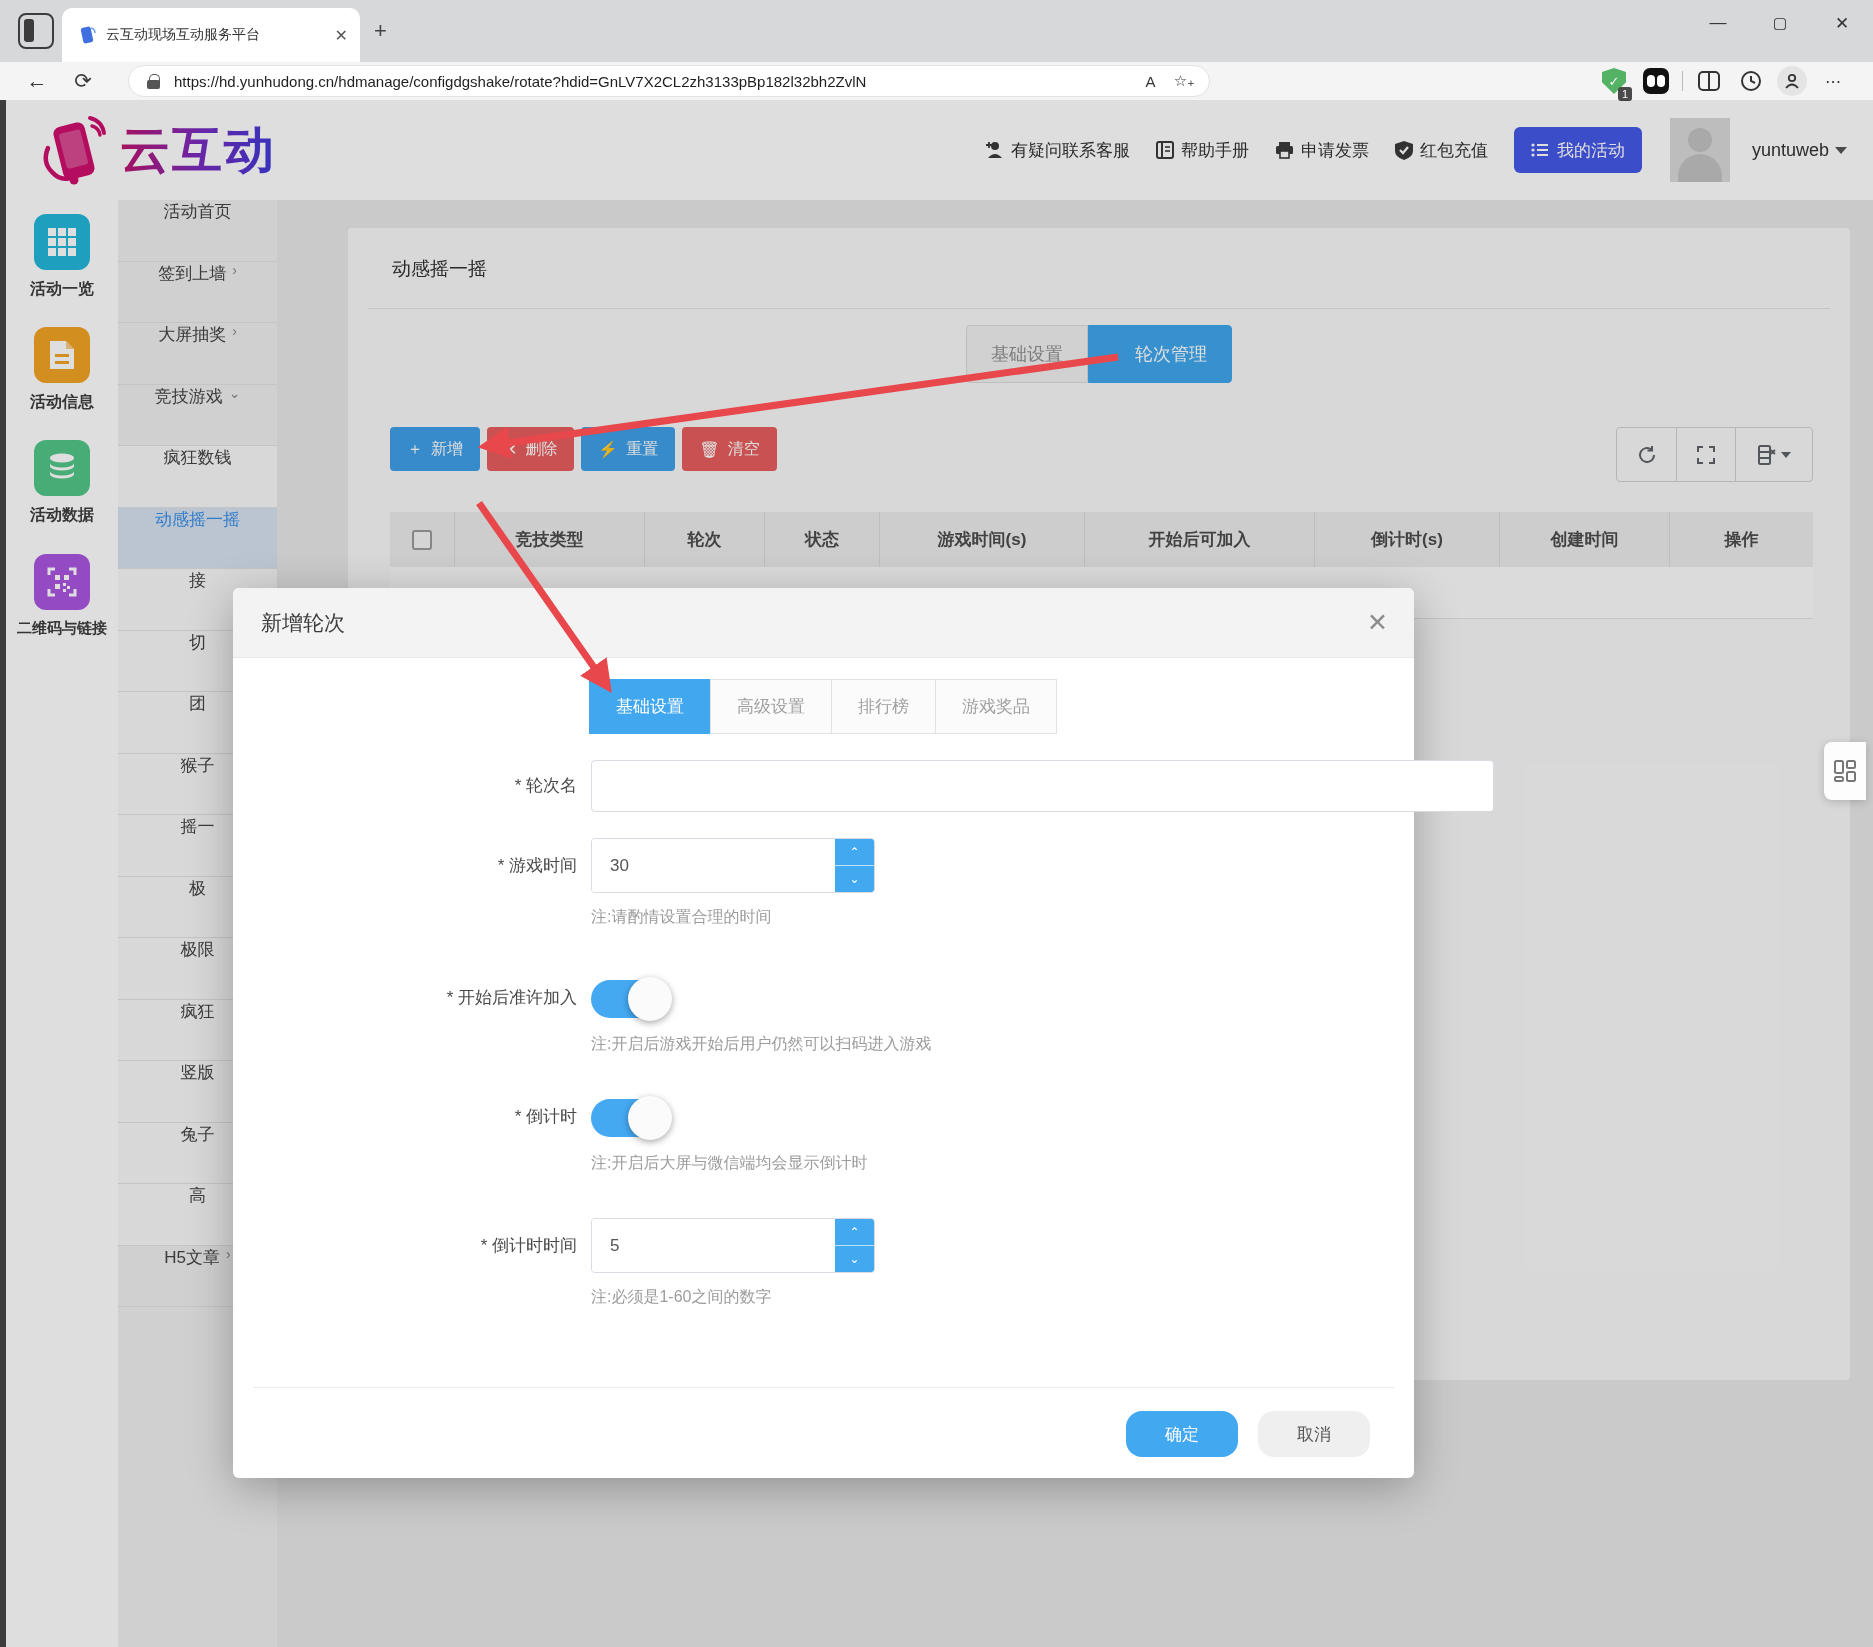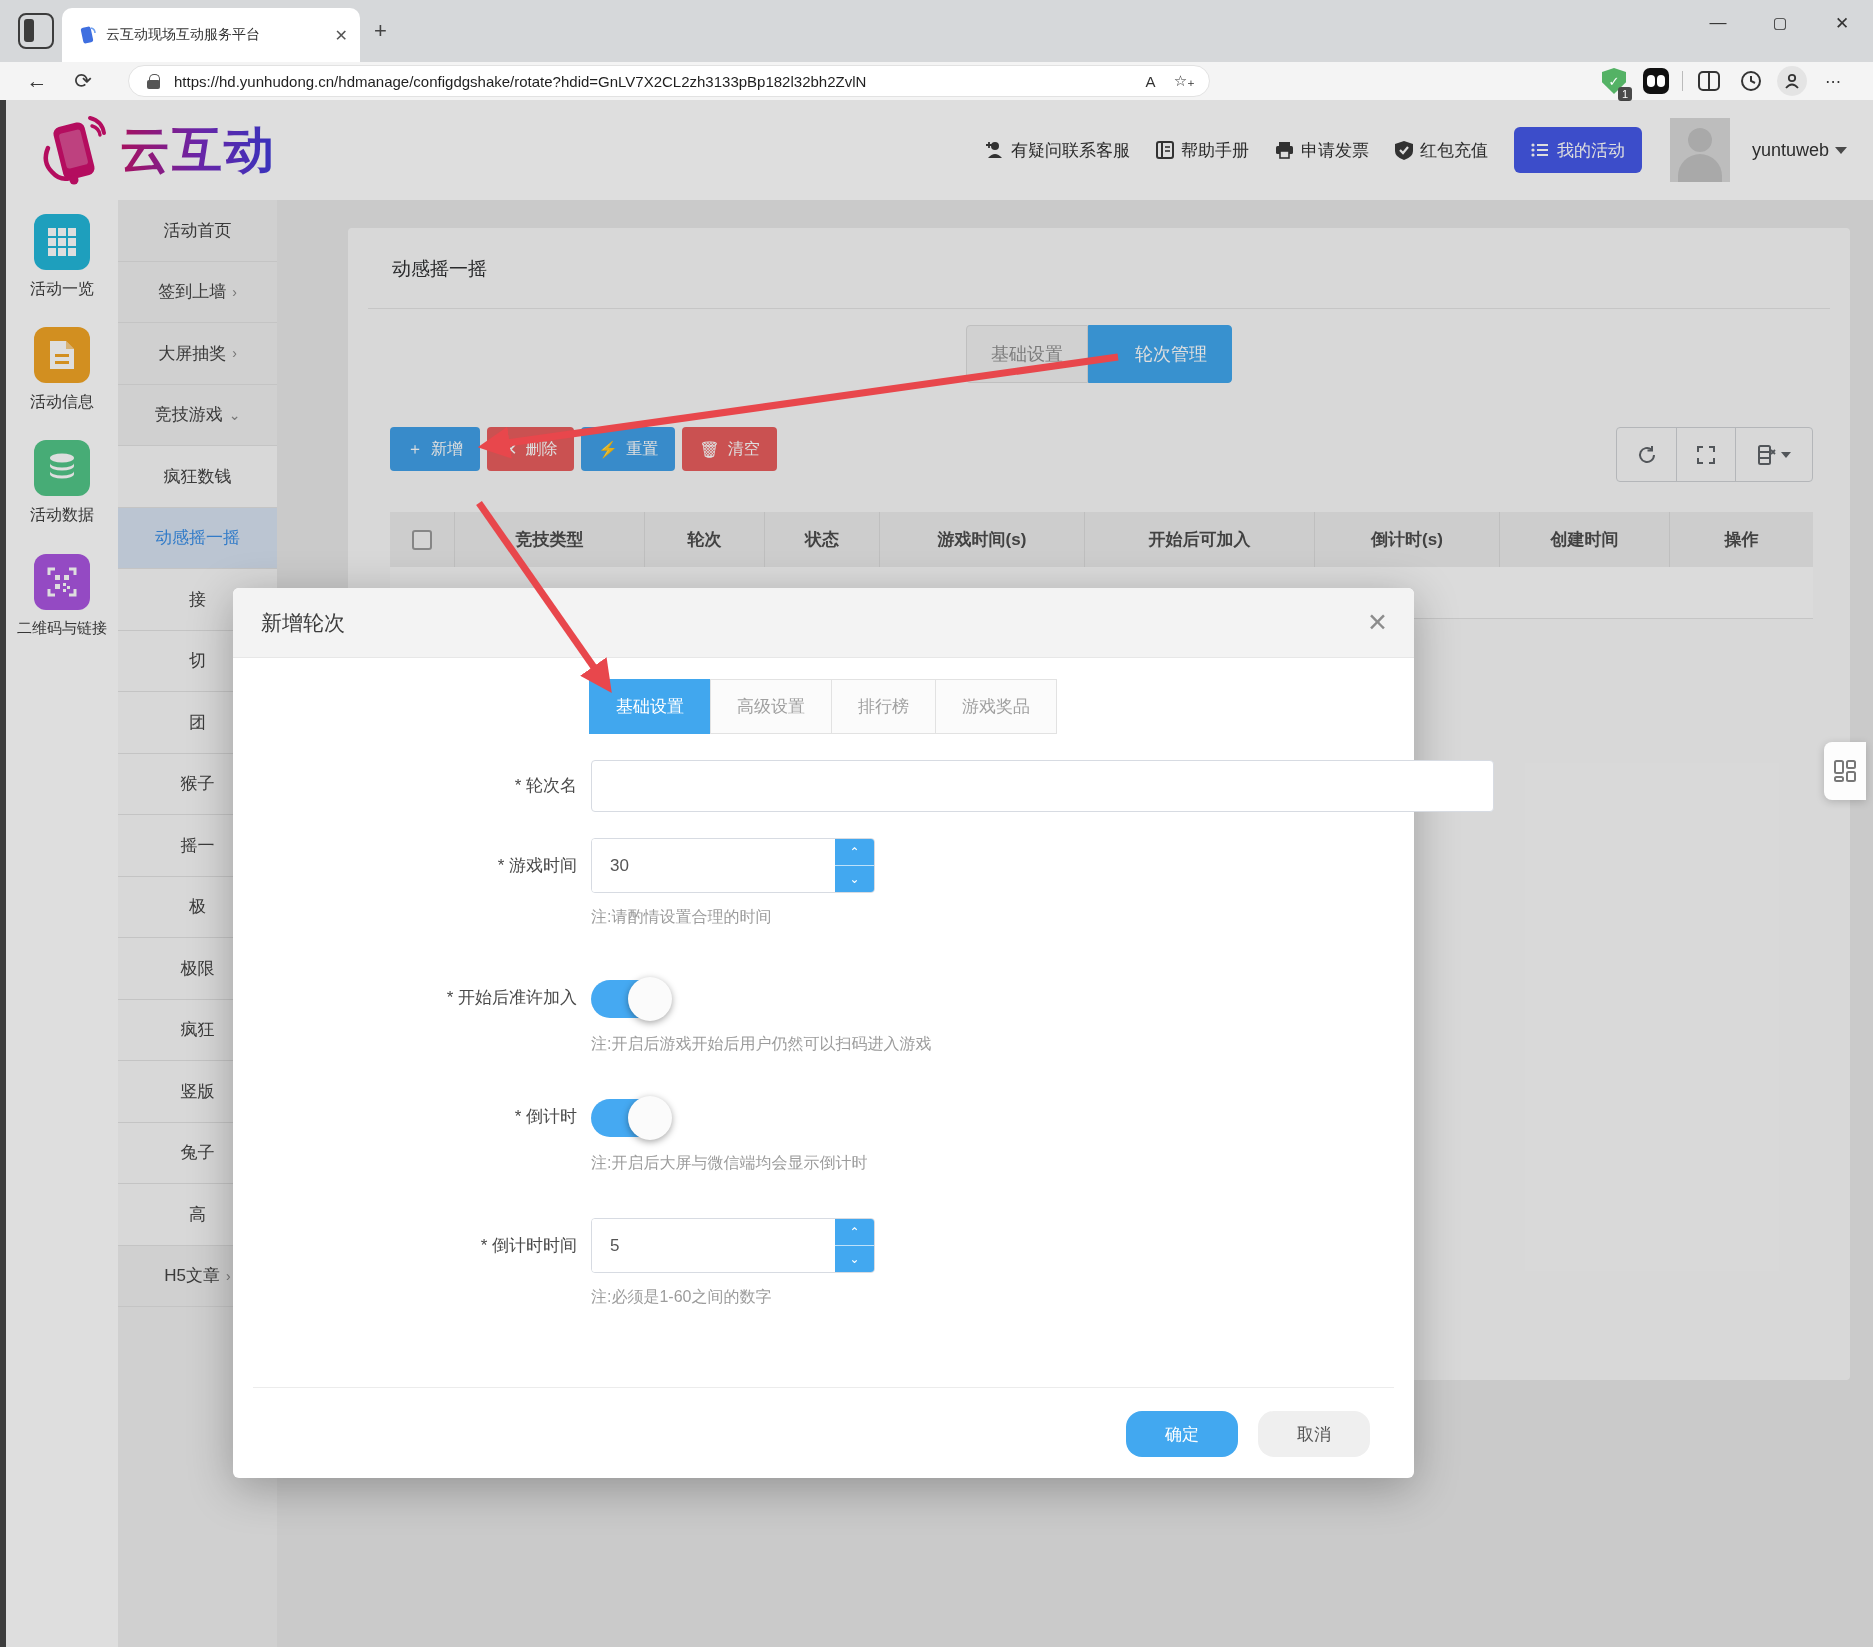--- a/index.html
+++ b/index.html
@@ -49,28 +49,28 @@
   .h-avatar::before { content:''; position:absolute; left:18px; top:10px; width:24px; height:24px; border-radius:50%; background:#c3c3c3; }
   .h-avatar::after { content:''; position:absolute; left:8px; top:36px; width:44px; height:30px; border-radius:22px 22px 0 0; background:#c3c3c3; }
   .uname { margin:0 6px 0 22px; font-size:18px; color:#333; }
   .caret-down { width:0; height:0; border-left:6px solid transparent; border-right:6px solid transparent; border-top:7px solid #555; margin-right:26px; }
 
   .page-body { position:absolute; top:100px; left:6px; right:0; bottom:0; }
   
   .sidebar { position:absolute; left:0; top:0; bottom:0; width:112px; background:#fff; }
   .sb-item { height:113px; display:flex; flex-direction:column; align-items:center; justify-content:center; gap:9px; position:relative; }
   .sb-ic { width:56px; height:56px; border-radius:12px; display:flex; align-items:center; justify-content:center; }
-  .sb-label { font-size:16px; font-weight:normal; color:#3e3e3e; white-space:nowrap; }
+  .sb-label { font-size:16px; font-weight:bold; color:#3e3e3e; white-space:nowrap; }
   .sb-item.sel { background:#dde9f6; }
   .sb-item.sel::after { content:''; position:absolute; right:0; top:4px; bottom:4px; width:5px; background:#3f95e8; }
   .sb-item.sel .sb-label { color:#3a8ee6; }
 
   
   .submenu { position:absolute; left:112px; top:0; bottom:0; width:159px; background:#efefef; }
-  .sm-row { height:61.5px; display:flex; align-items:center; justify-content:center; gap:6px; font-size:17px; color:#444; border-bottom:1px solid #e2e2e2; background:#efefef; }
+  .sm-row { height:61.5px; display:flex; align-items:flex-start; justify-content:center; gap:6px; font-size:17px; color:#444; border-bottom:1px solid #e2e2e2; background:#efefef; }
   .sm-row.sub { background:#f9f9f9; }
   .sm-row.sel { background:#d7e3f2; color:#3a8ee6; }
   .chev { font-size:14px; color:#888; }
 
   
   .main { position:absolute; left:271px; right:0; top:0; bottom:0; background:#e8e8e8; }
   .card { position:absolute; left:71px; top:28px; width:1502px; height:1152px; background:#f9f9f9; border-radius:4px; }
   .card-title { font-size:19px; color:#303133; padding:28px 0 0 44px; }
   .card-div { margin:26px 20px 0 20px; border-top:1px solid #e4e4e4; }
   .seg-tabs { display:flex; justify-content:center; margin-top:16px; }

